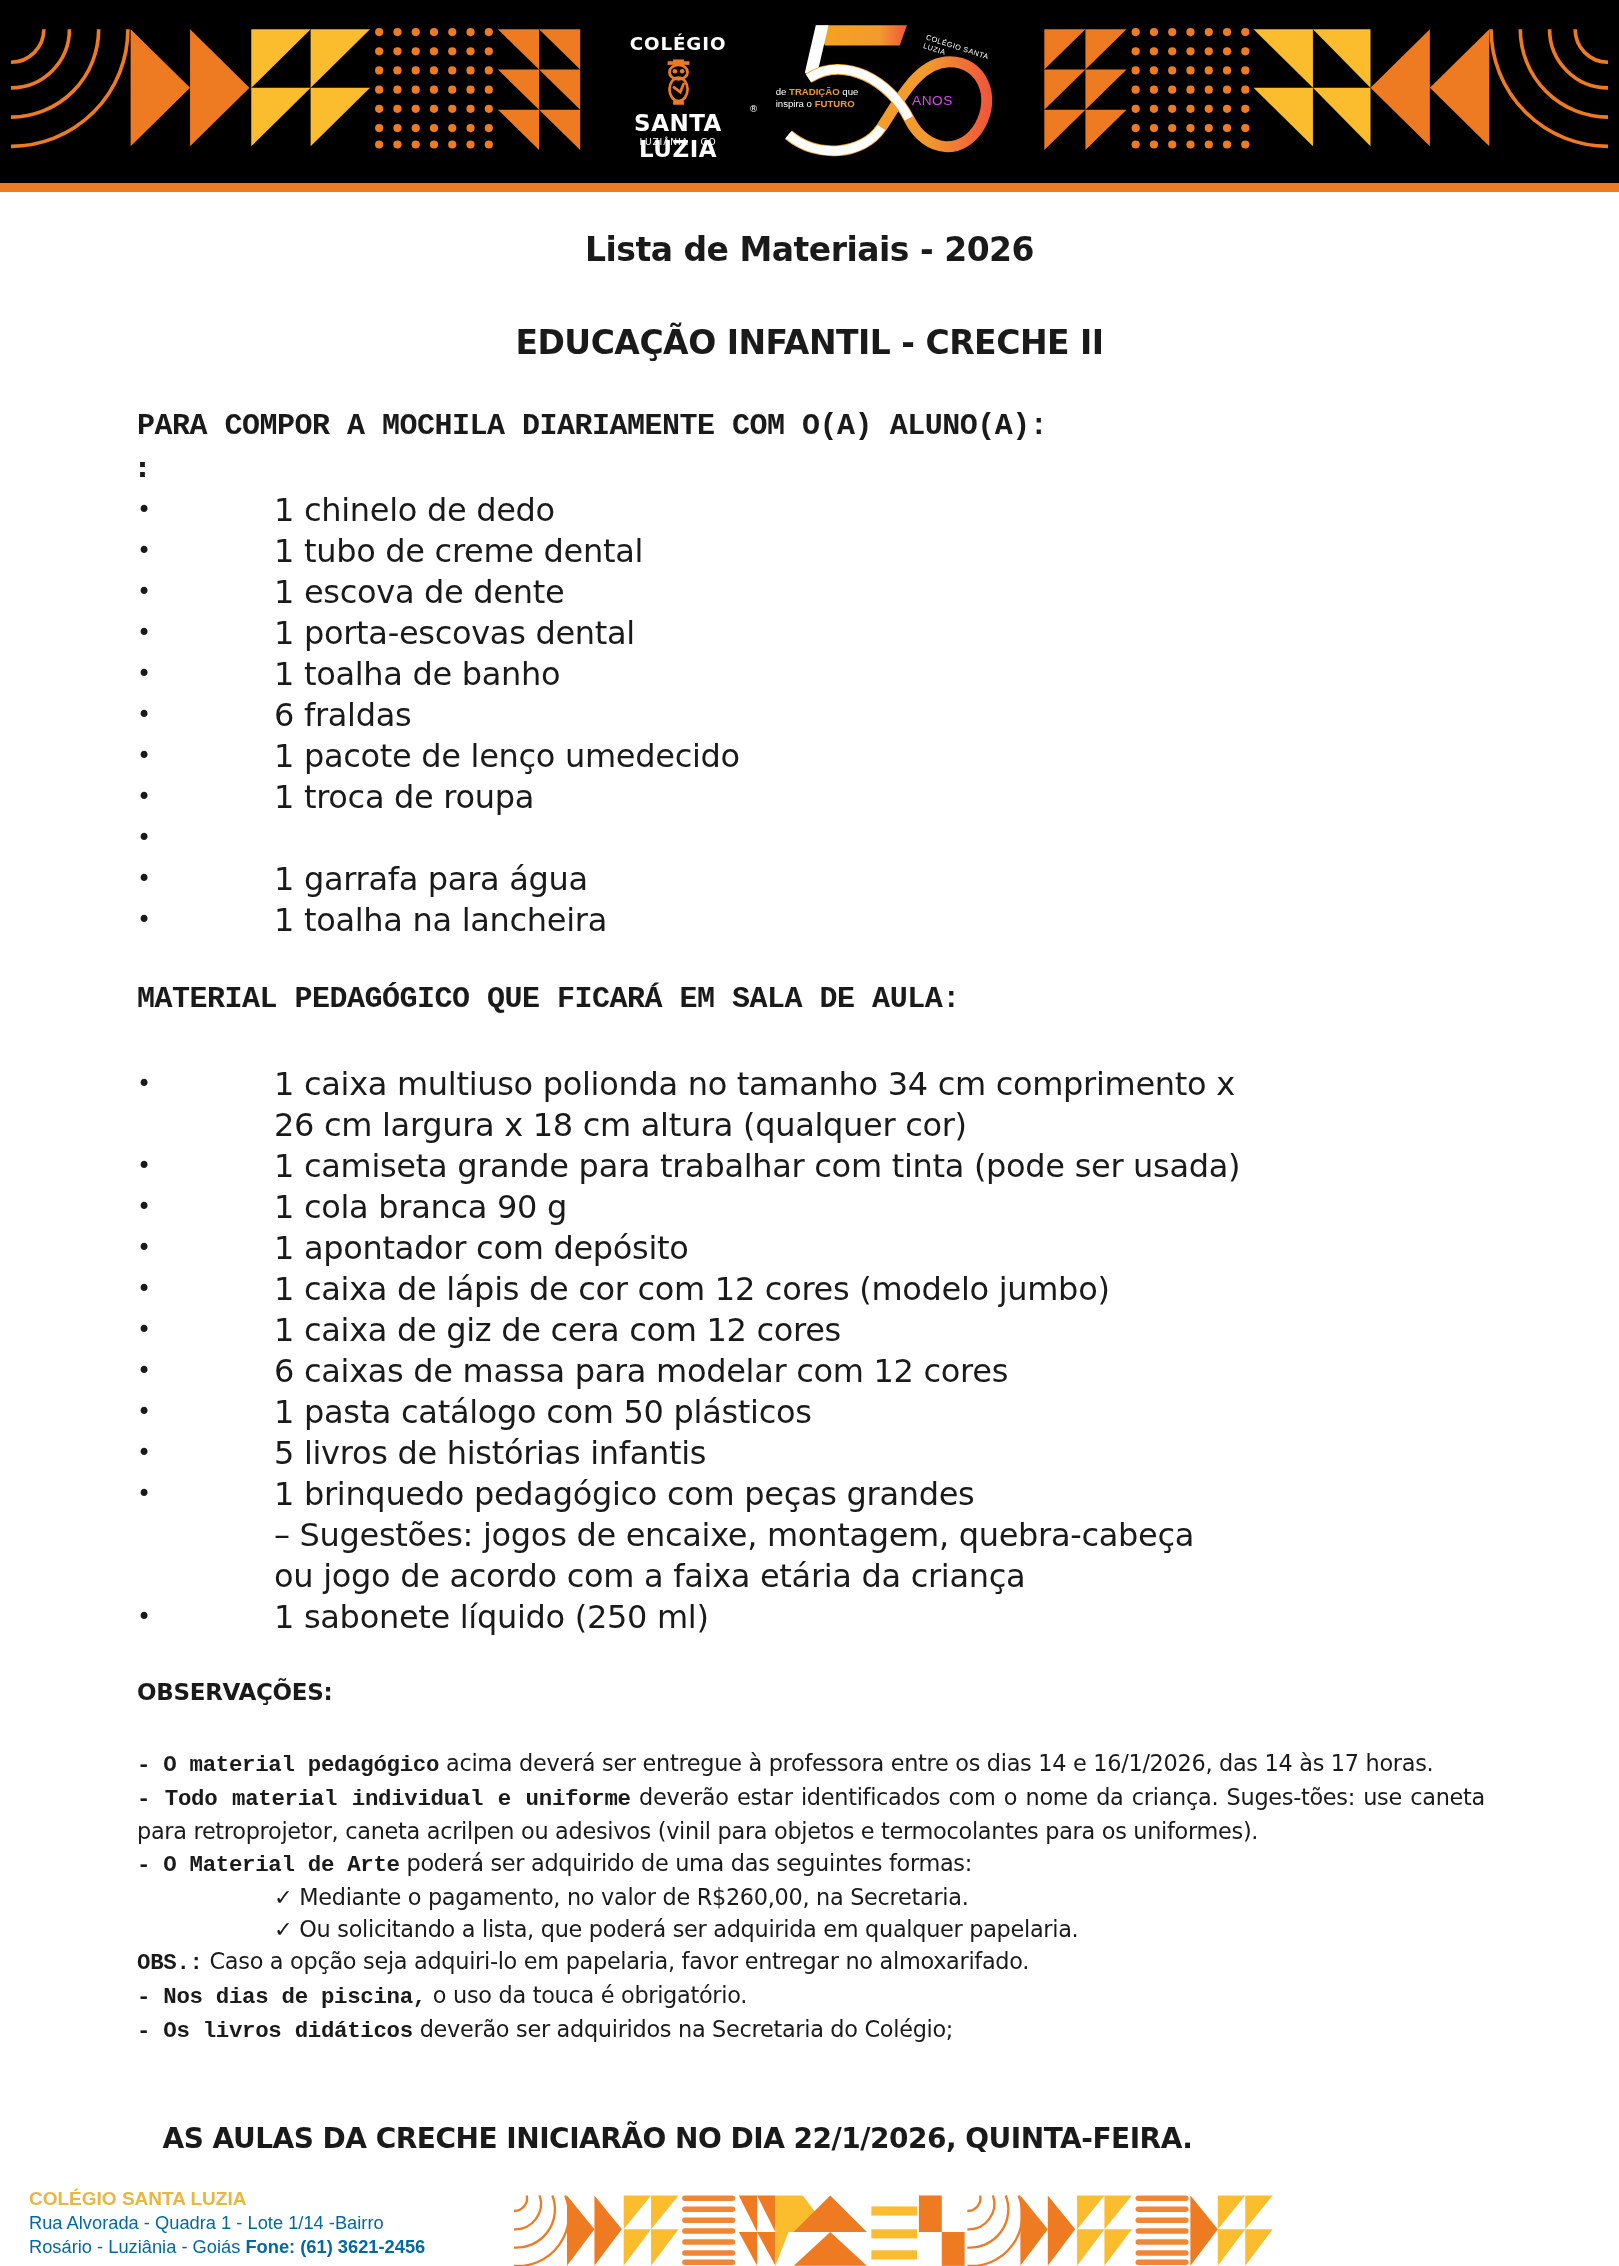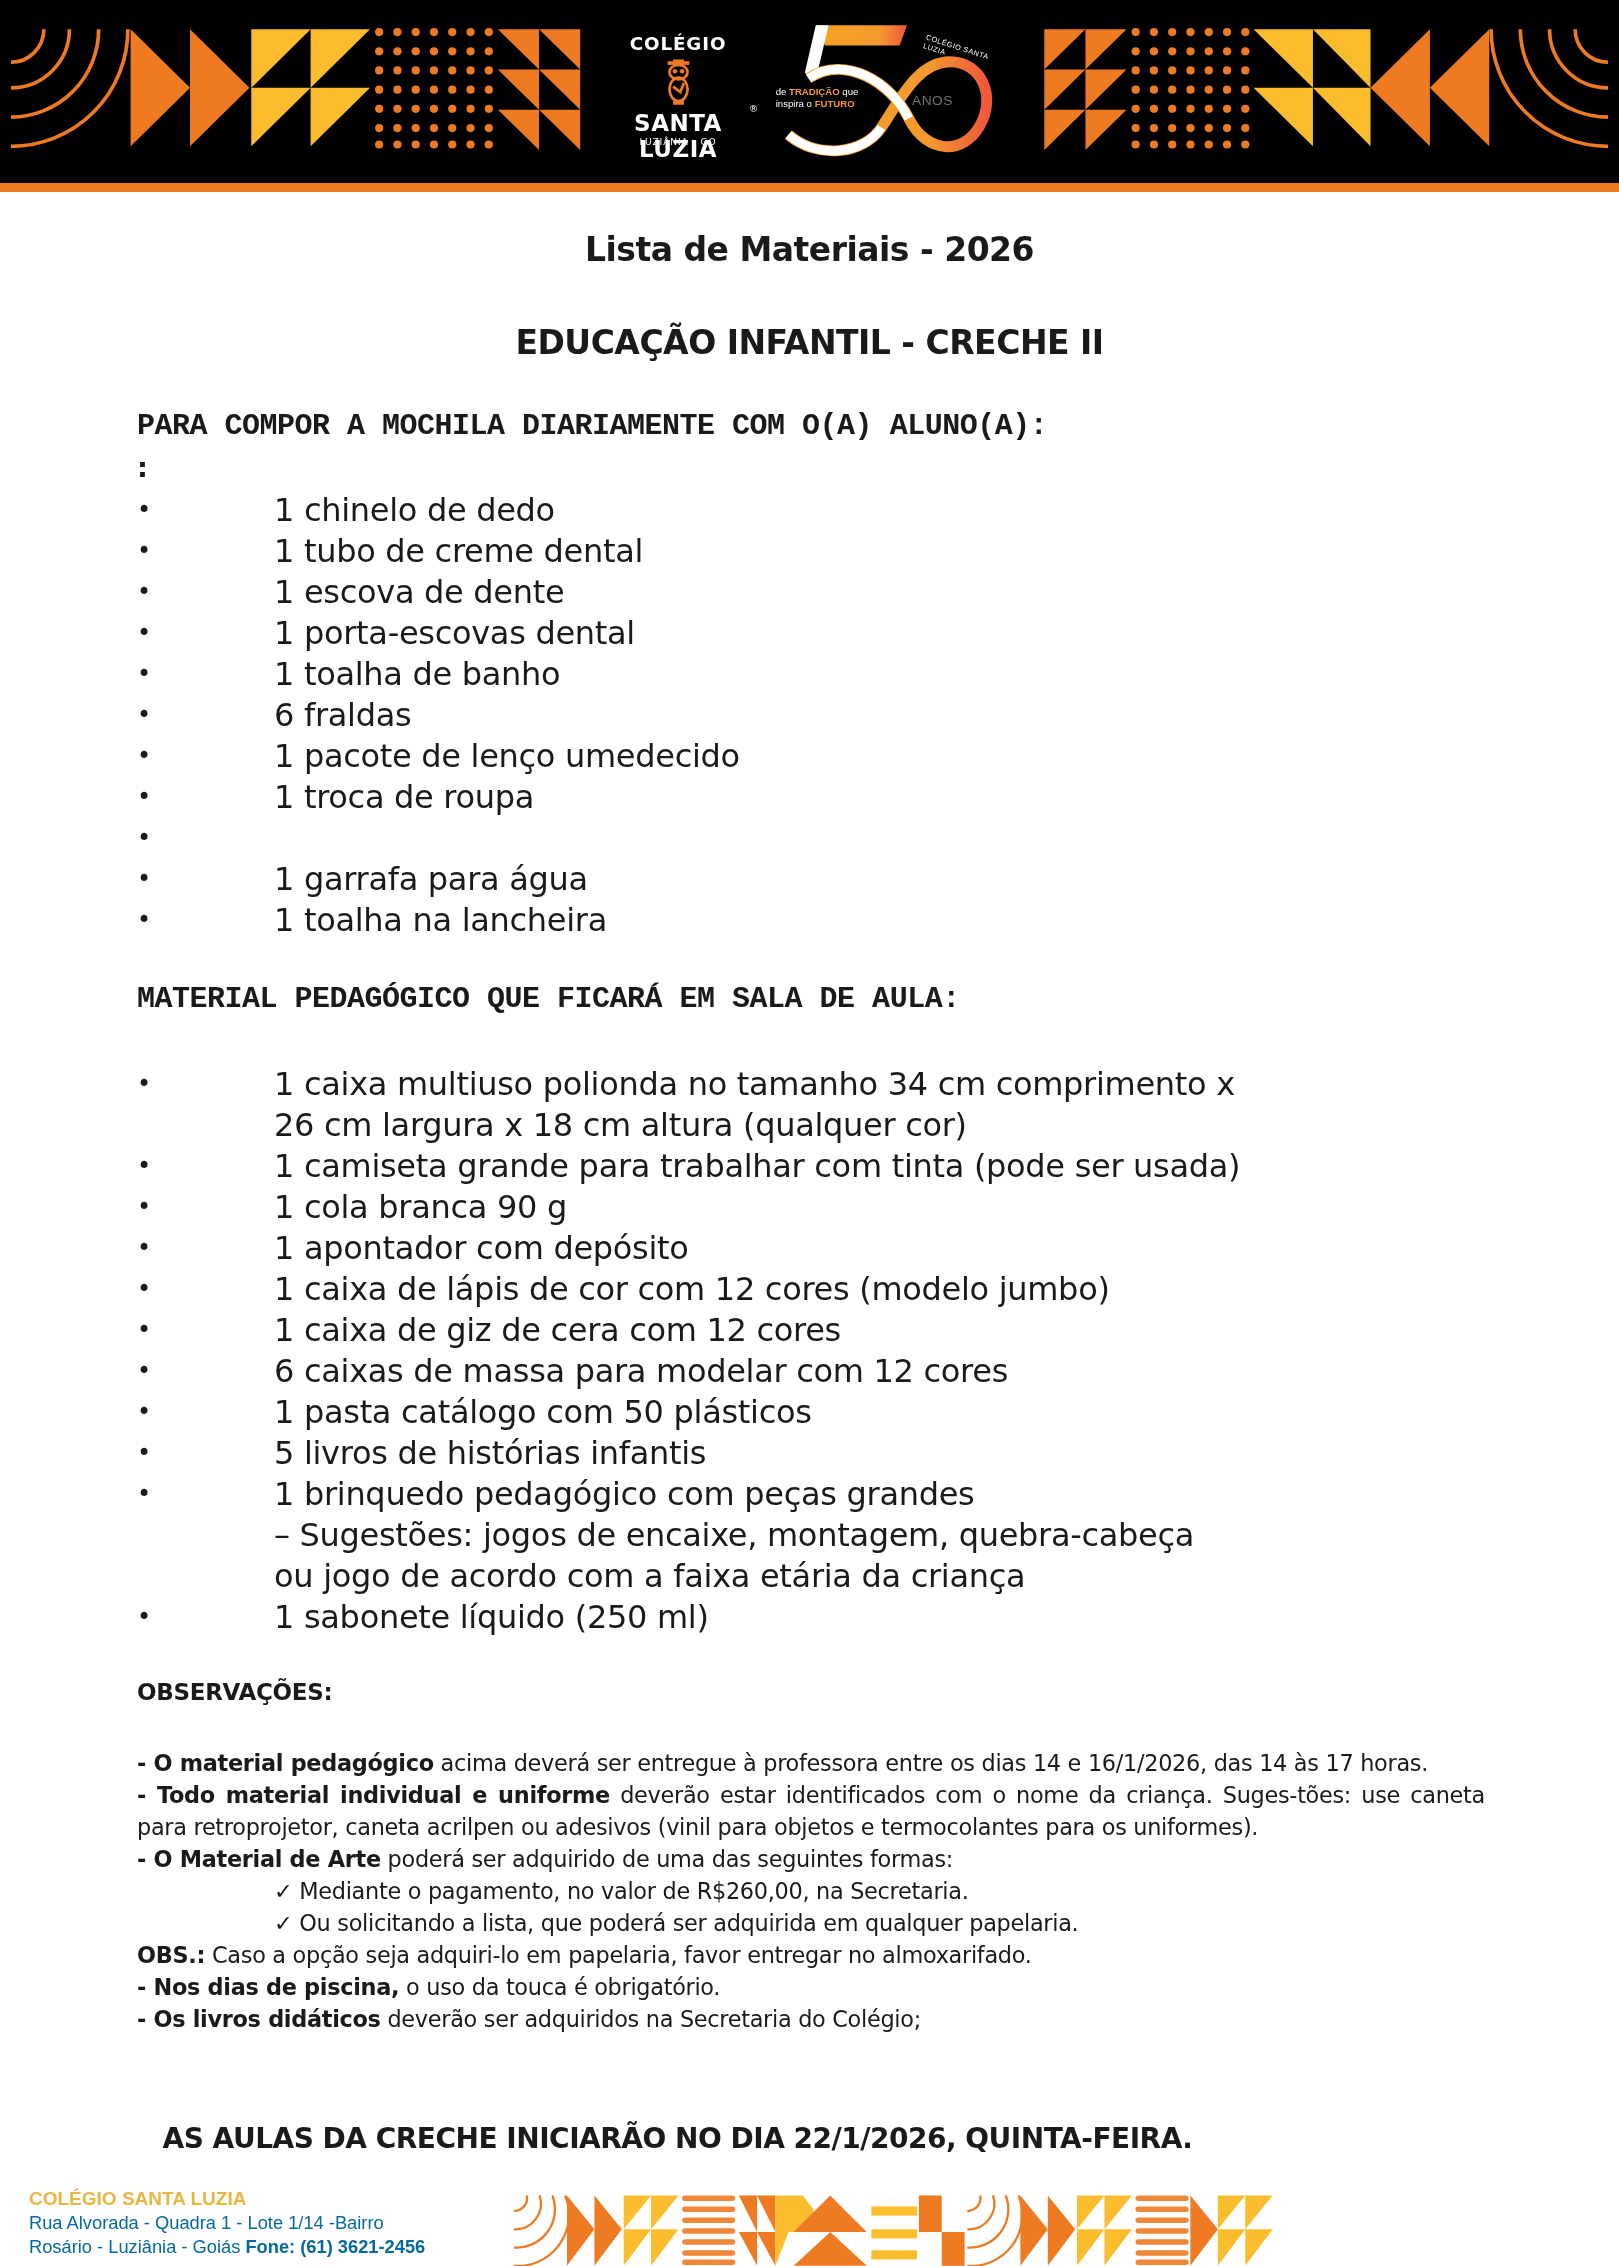--- a/index.html
+++ b/index.html
@@ -14,21 +14,21 @@
     .logo-school { position: absolute; left: 598px; top: 25.6px; width: 160px; height: 128px; text-align: center; color: #fff; }
     .logo-school .colegio { position: absolute; left: 0; right: 0; top: 7.3px; font-family: "DejaVu Sans", sans-serif; font-weight: bold; font-size: 18.3px; letter-spacing: 0.9px; }
     .logo-school .name { position: absolute; left: 0; right: 0; top: 84px; font-family: "DejaVu Sans", sans-serif; font-weight: bold; font-size: 23px; letter-spacing: 0.5px; }
     .logo-school .reg { position: absolute; right: 0; top: 78px; font-size: 9.1px; }
     .logo-school .city { position: absolute; left: 0; right: 0; top: 111px; font-size: 9.1px; font-weight: normal; letter-spacing: 0.9px; }
     .logo-school .owl { position: absolute; left: 66px; top: 33px; }
 
     .logo-50 { position: absolute; left: 772px; top: 18.3px; width: 228px; height: 146px; }
     .logo-50 .tagline { position: absolute; left: 3.7px; top: 68px; font-size: 9.6px; color: #fff; line-height: 12px; font-family: "Liberation Sans", sans-serif; }
     .logo-50 .tagline b { color: #f29a2e; font-weight: bold; }
-    .logo-50 .anos { position: absolute; left: 140px; top: 75px; font-size: 13.7px; color: #737373; font-family: "Liberation Sans", sans-serif; letter-spacing: 0.5px; }
+    .logo-50 .anos { position: absolute; left: 140px; top: 75px; font-size: 13.7px; color: #d946ef; font-family: "Liberation Sans", sans-serif; letter-spacing: 0.5px; }
     .logo-50 .arc-label { position: absolute; left: 151px; top: 25.6px; font-size: 7.3px; color: #fff; font-family: "Liberation Sans", sans-serif; transform: rotate(18deg); letter-spacing: 0.5px; }
 
     
     .title { position: absolute; left: 0; width: 1619px; text-align: center; font-weight: bold; font-family: "DejaVu Sans", sans-serif; }
     .title-main { top: 230px; font-size: 33px; letter-spacing: -0.5px; }
     .title-sub { top: 323px; font-size: 33px; letter-spacing: -0.5px; }
 
     .section-head { position: absolute; left: 137px; font-weight: bold; font-size: 30px; letter-spacing: -0.5px; white-space: nowrap; font-family: Liberation Mono, monospace; }
     .sh1 { top: 409px; }
     .sh1-colon { position: absolute; left: 137px; top: 452px; font-weight: bold; font-size: 27.4px; }
@@ -38,21 +38,21 @@
     .list li { position: relative; height: 41px; font-size: 32px; line-height: 41px; white-space: nowrap; letter-spacing: -0.3px; }
     .list li .bullet { position: absolute; left: 137px; top: 0; font-size: 24px; }
     .list li .text { position: absolute; left: 274px; top: 0; }
     .list li.cont { }
     .list1 { top: 490px; }
     .list2 { top: 1064px; }
 
     .obs-head { position: absolute; left: 137px; top: 1679px; font-weight: bold; font-size: 23px; letter-spacing: -0.3px; }
     .obs { position: absolute; left: 137px; top: 1747px; width: 1348px; font-size: 22.4px; line-height: 32px; letter-spacing: -0.3px; text-align: justify; }
     .obs p { margin: 0; }
-    .obs b { font-weight: bold; }
+    .obs b { font-weight: bold; font-family: Liberation Mono, monospace; }
     .obs .check { padding-left: 137px; text-align: left; }
 
     .closing { position: absolute; left: 0; width: 1355px; top: 2122px; text-align: center; font-weight: bold; font-size: 28px; letter-spacing: -0.5px; }
 
     
     .footer-info { position: absolute; left: 29px; top: 2187px; font-family: "Liberation Sans", sans-serif; }
     .footer-info .fname { color: #eab540; font-size: 19px; font-weight: bold; line-height: 24px; }
     .footer-info .faddr { color: #0369a1; font-size: 18.3px; line-height: 24px; }
     .footer-info .faddr b { font-weight: bold; }
     .footer-art { position: absolute; left: 503px; top: 2188px; }

